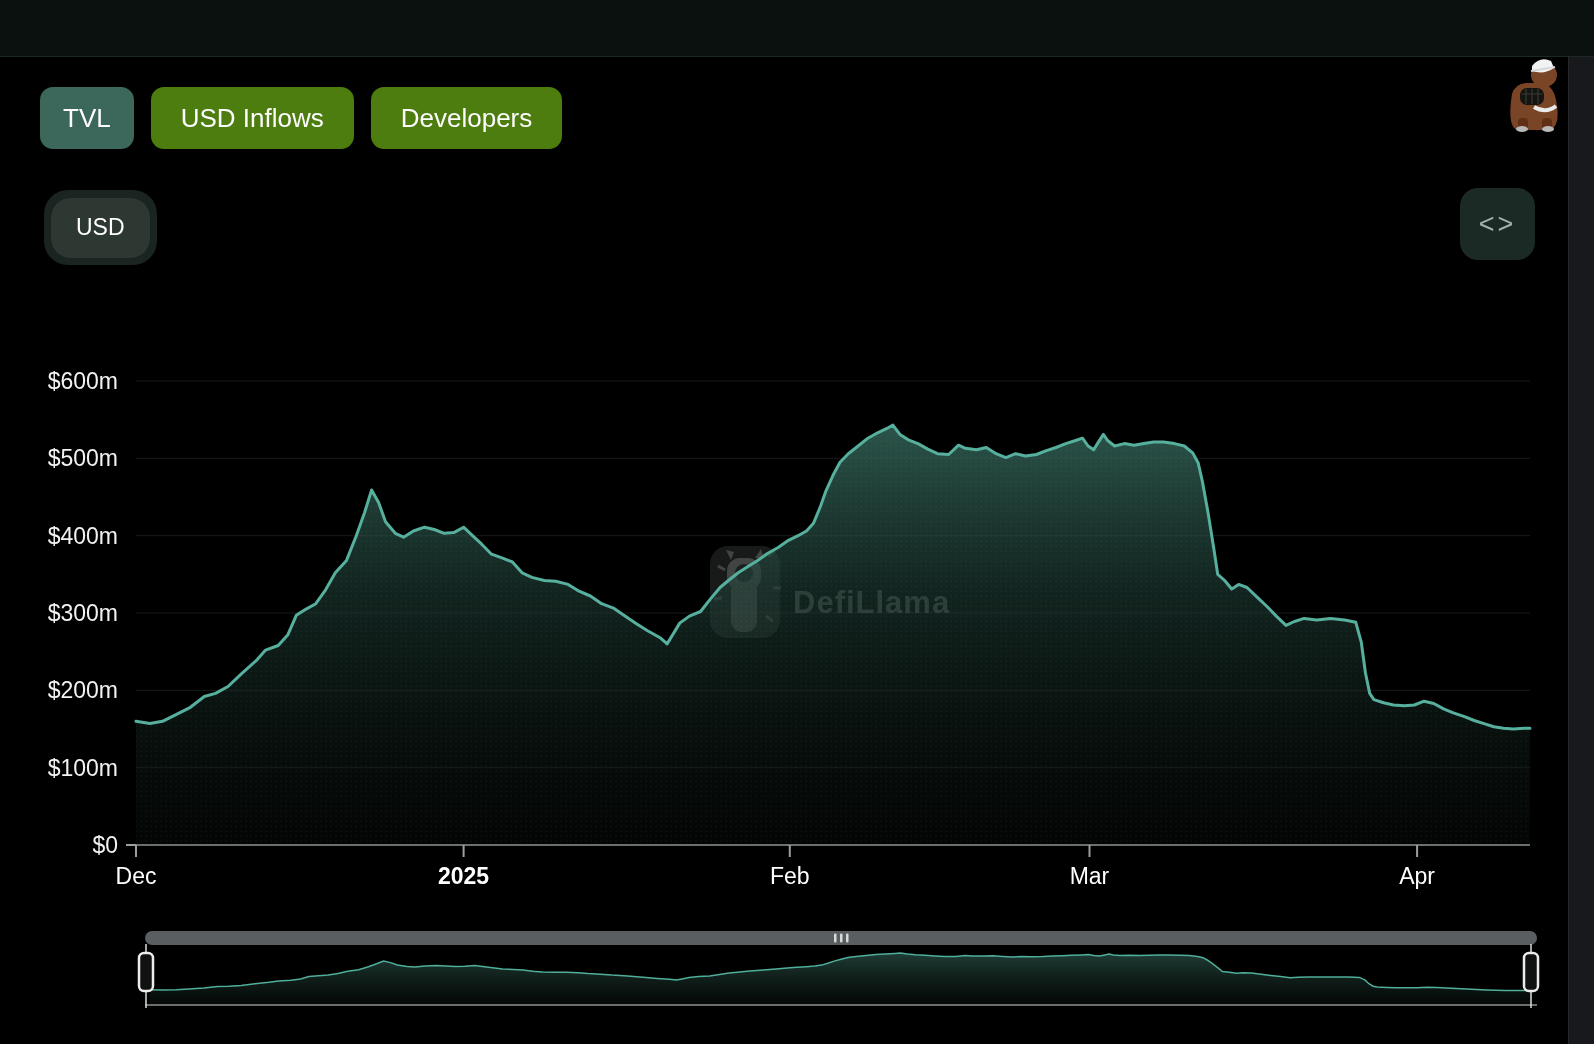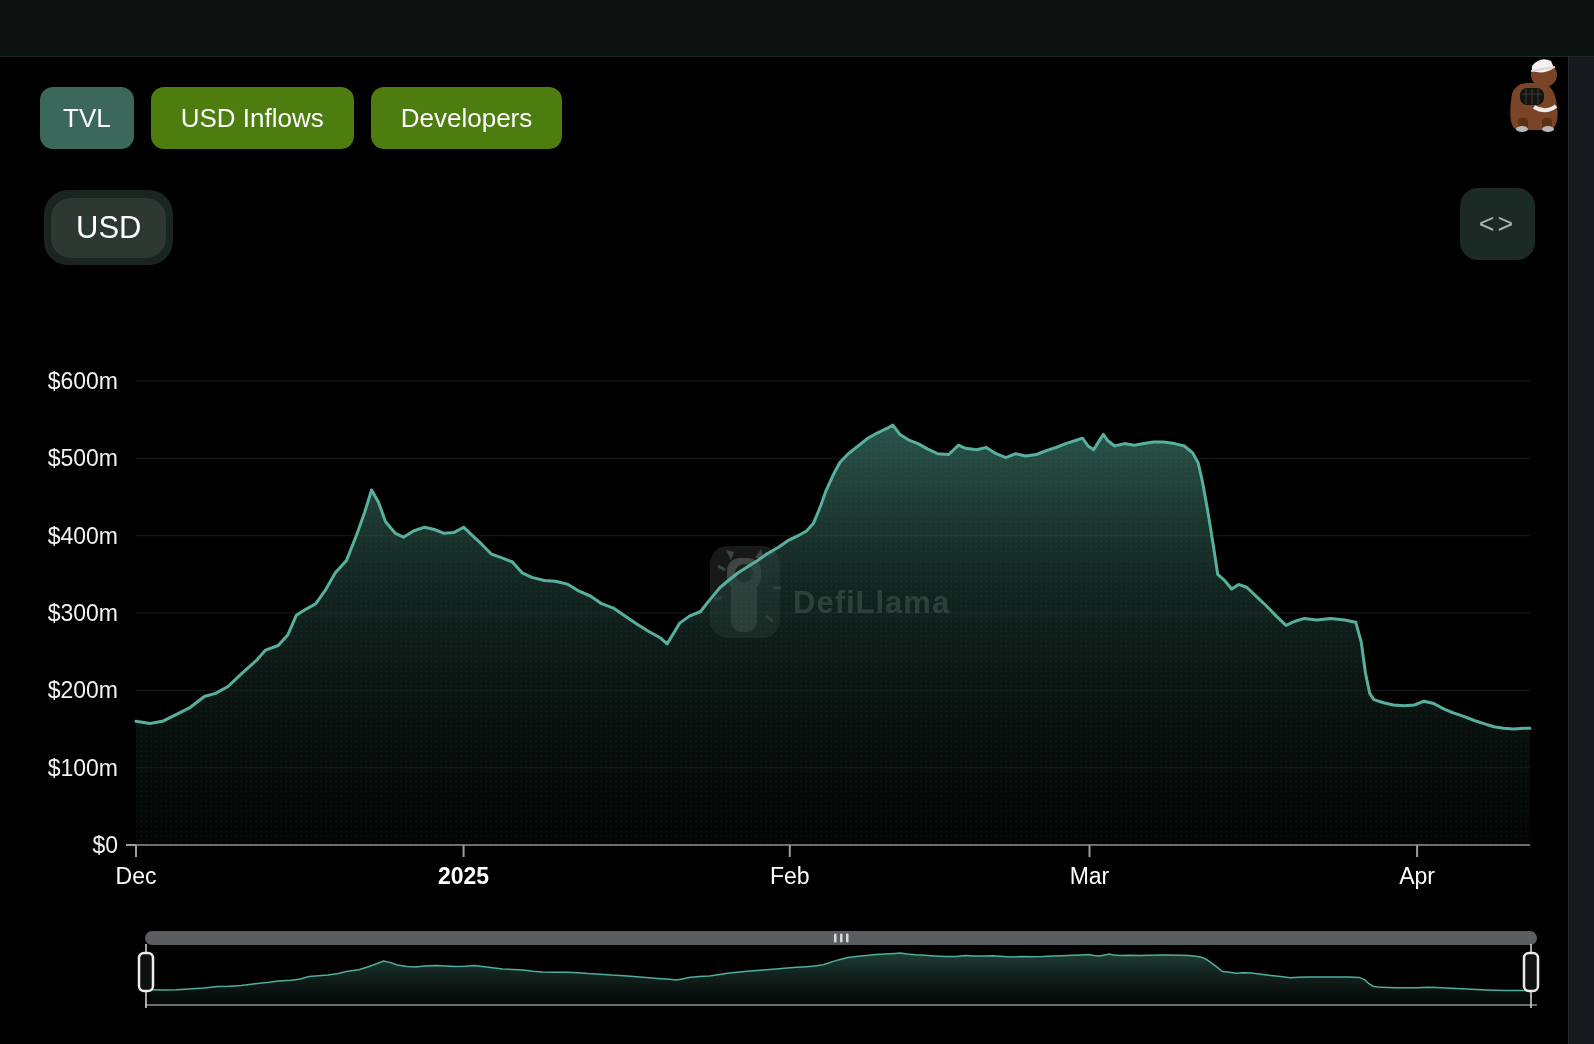--- a/index.html
+++ b/index.html
@@ -10,21 +10,21 @@
   #right-strip{position:absolute;left:1568px;top:57px;width:26px;height:987px;
                background:#17191c;border-left:1px solid #24282b;}
   #tabs{position:absolute;left:40px;top:87px;display:flex;gap:17px;}
   .tab{height:62px;border:none;border-radius:13px;background:#4d7c0f;color:#fdfdfd;
        font-size:26px;font-family:inherit;display:flex;align-items:center;
        justify-content:center;padding:0 30px;cursor:pointer;}
   .tab:first-child{padding:0 23px;}
   .tab.active{background:#3c685c;}
   #toggle{position:absolute;left:44px;top:190px;height:75px;background:#1a2420;
           border-radius:24px;display:flex;align-items:center;padding:0 7px;}
-  .toggle-opt{font-size:31px;color:#e4e7e6;padding:0 25px;height:60px;display:flex;
+  .toggle-opt{font-size:23px;color:#e4e7e6;padding:0 25px;height:60px;display:flex;
               align-items:center;border-radius:20px;cursor:pointer;}
   .toggle-opt.selected{background:#2d3833;color:#fff;}
   #embed-btn{position:absolute;left:1460px;top:188px;width:75px;height:72px;
              border-radius:18px;background:#1b2a25;color:#a7b0ac;font-size:27px;
              display:flex;align-items:center;justify-content:center;
              letter-spacing:3px;cursor:pointer;user-select:none;}
   #mascot{position:absolute;left:1498px;top:58px;width:66px;height:74px;}
   #chart{position:absolute;left:0;top:0;}
   svg text{font-family:"Liberation Sans","DejaVu Sans",sans-serif;}
 </style>

